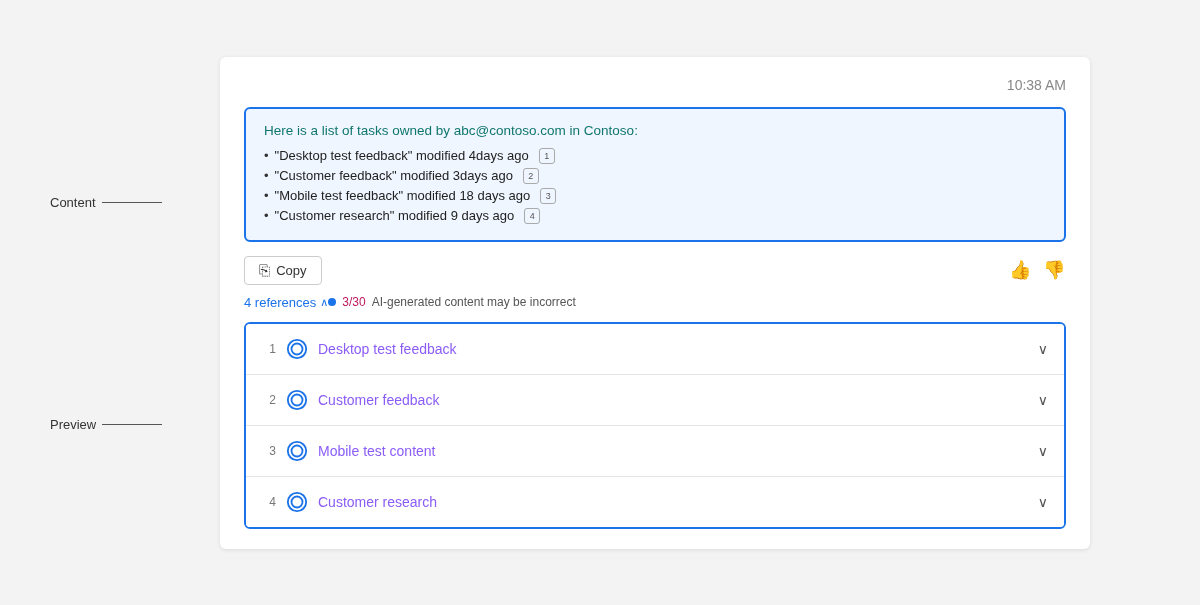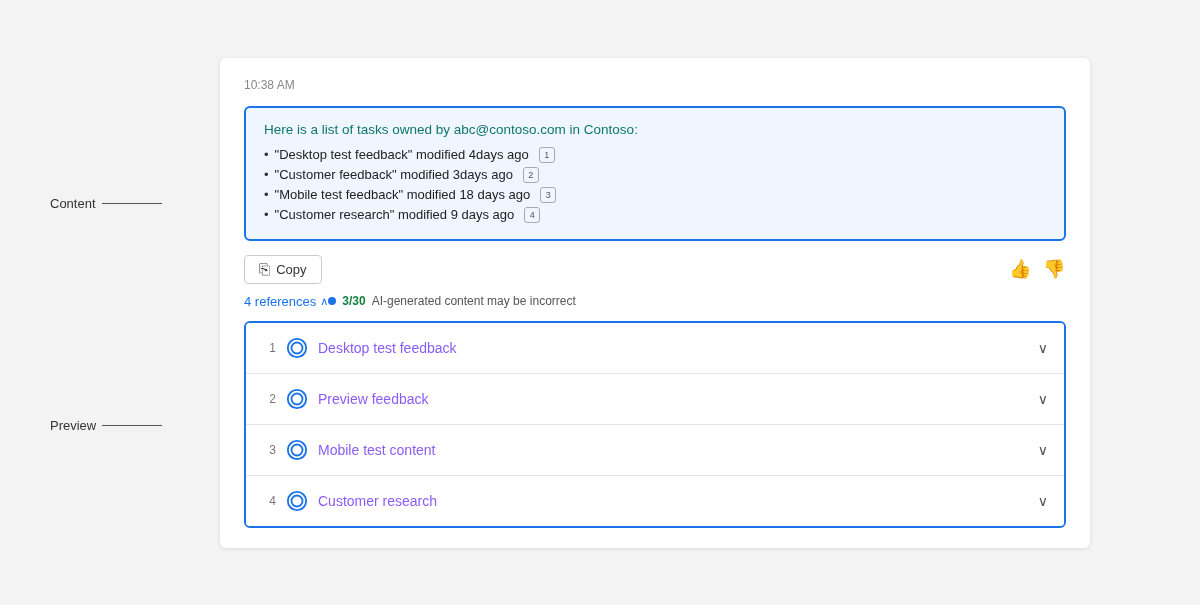--- a/index.html
+++ b/index.html
@@ -53,22 +53,22 @@
     .main-panel {
       background: #fff;
       border-radius: 6px;
       padding: 20px 24px 20px 24px;
       width: 870px;
       margin-left: 110px;
       box-shadow: 0 1px 4px rgba(0,0,0,0.1);
     }
 
     .timestamp {
-      text-align: left;
-      font-size: 12px;
+      text-align: right;
+      font-size: 14px;
       color: #888;
       margin-bottom: 14px;
     }
 
     .message-box {
       border: 2px solid #1a73e8;
       border-radius: 6px;
       padding: 14px 18px;
       background: #f0f6ff;
       margin-bottom: 14px;
@@ -181,22 +181,22 @@
 
     .status-dot {
       width: 8px;
       height: 8px;
       border-radius: 50%;
       background: #1a73e8;
       flex-shrink: 0;
     }
 
     .status-counter {
-      font-weight: 700;
-      color: #15803d;
+      font-weight: 400;
+      color: #be185d;
     }
 
     .references-panel {
       border: 2px solid #1a73e8;
       border-radius: 6px;
       overflow: hidden;
     }
 
     .ref-item {
       display: flex;
@@ -324,21 +324,21 @@
           </div>
           <span class="chevron-down">∨</span>
         </div>
         <div class="ref-item">
           <div class="ref-item-left">
             <span class="ref-number">2</span>
             <svg class="task-icon-svg ref-icon" viewBox="0 0 24 24" fill="none">
               <circle cx="12" cy="12" r="10" stroke="#1a73e8" stroke-width="2" fill="none"></circle>
               <circle cx="12" cy="12" r="6" stroke="#1a73e8" stroke-width="2" fill="none"></circle>
             </svg>
-            <span class="ref-title">Preview feedback</span>
+            <span class="ref-title">Customer feedback</span>
           </div>
           <span class="chevron-down">∨</span>
         </div>
         <div class="ref-item">
           <div class="ref-item-left">
             <span class="ref-number">3</span>
             <svg class="task-icon-svg ref-icon" viewBox="0 0 24 24" fill="none">
               <circle cx="12" cy="12" r="10" stroke="#1a73e8" stroke-width="2" fill="none"></circle>
               <circle cx="12" cy="12" r="6" stroke="#1a73e8" stroke-width="2" fill="none"></circle>
             </svg>

